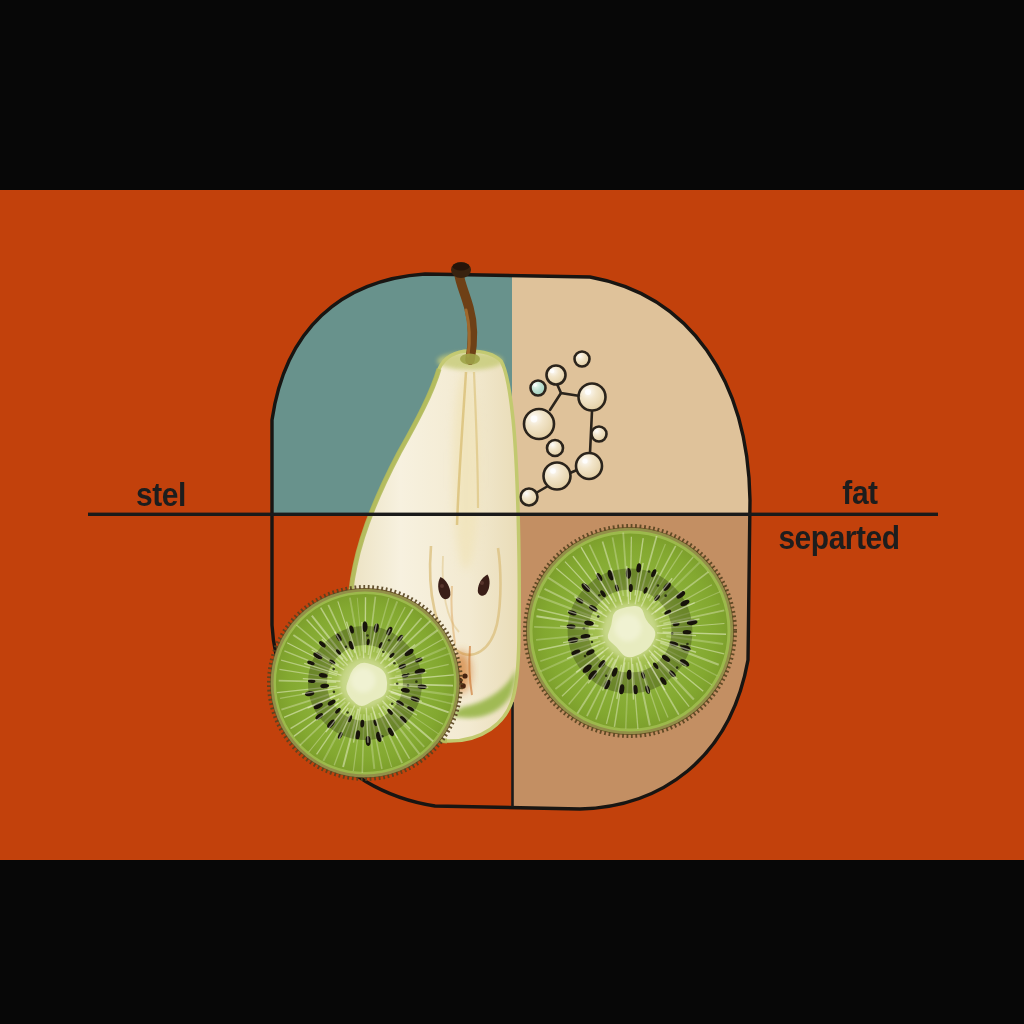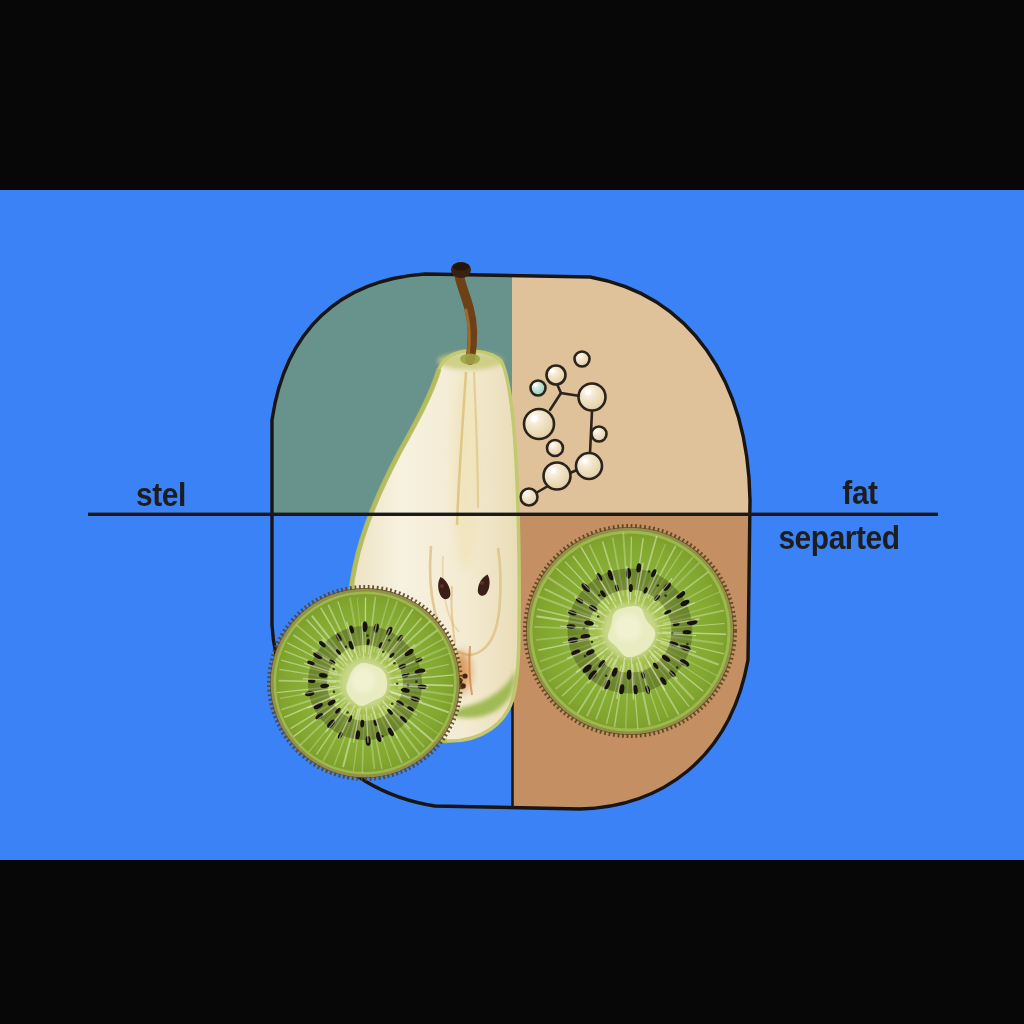--- a/index.html
+++ b/index.html
@@ -1,17 +1,17 @@
 <!DOCTYPE html>
 <html><head>
 <meta charset="utf-8">
 <style>
   html,body{margin:0;padding:0;background:#000;}
   .stage{position:relative;width:1024px;height:1024px;overflow:hidden;
-         background:#3b82f6;font-family:"Liberation Sans",sans-serif;}
+         background:#c2410c;font-family:"Liberation Sans",sans-serif;}
   .stage svg{position:absolute;left:0;top:0;}
   .bar{position:absolute;left:0;width:1024px;background:#070707;}
   .bar.top{top:0;height:190px;}
   .bar.bottom{top:860px;height:164px;}
   .label{position:absolute;color:#1d1d1d;font-weight:700;font-size:34px;
          transform:translate(-50%,-50%) scaleX(.88);white-space:nowrap;
          letter-spacing:-.5px;}
   .label-stel{left:161px;top:494px;}
   .label-fat{left:860px;top:492px;}
   .label-separted{left:839px;top:537px;}

